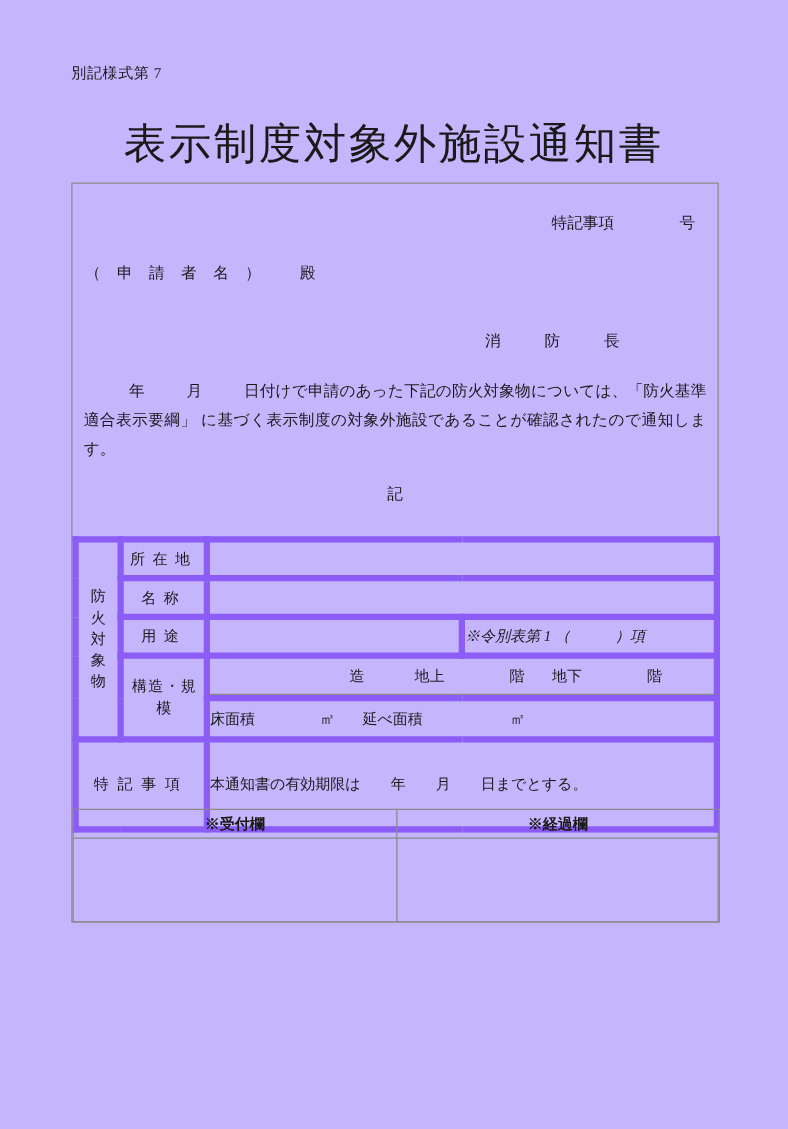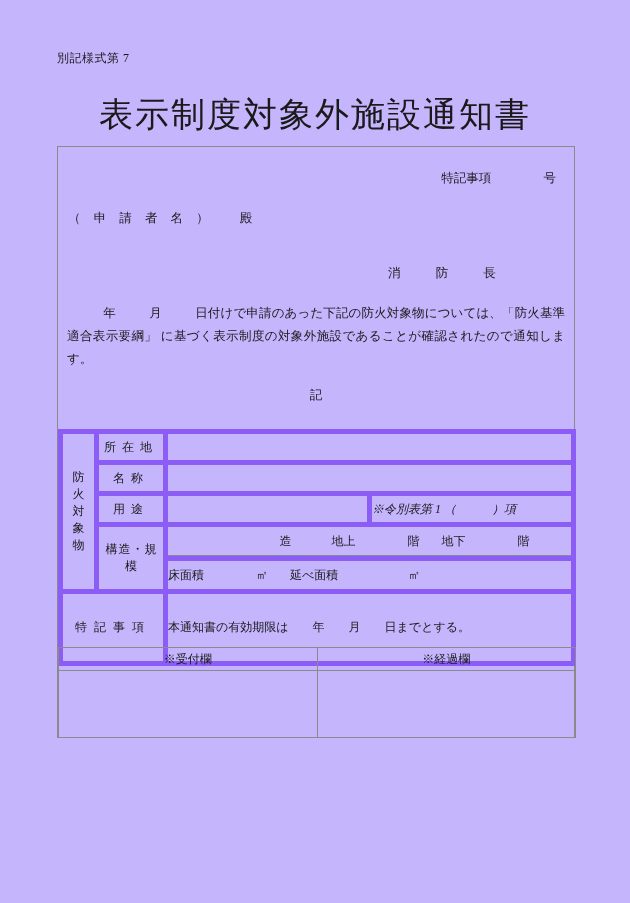--- a/index.html
+++ b/index.html
@@ -203,20 +203,21 @@
 
   
   .foot-table {
     position: absolute;
     left: 0;
     top: 500px;
     width: 518px;
     border-collapse: collapse;
     table-layout: fixed;
     font-size: 12px;
+    font-weight: bold;
   }
   .foot-table td {
     border: 1px solid #8a8a8a;
     padding: 0;
   }
   .foot-head {
     height: 22px;
     text-align: center;
   }
   .foot-body {

